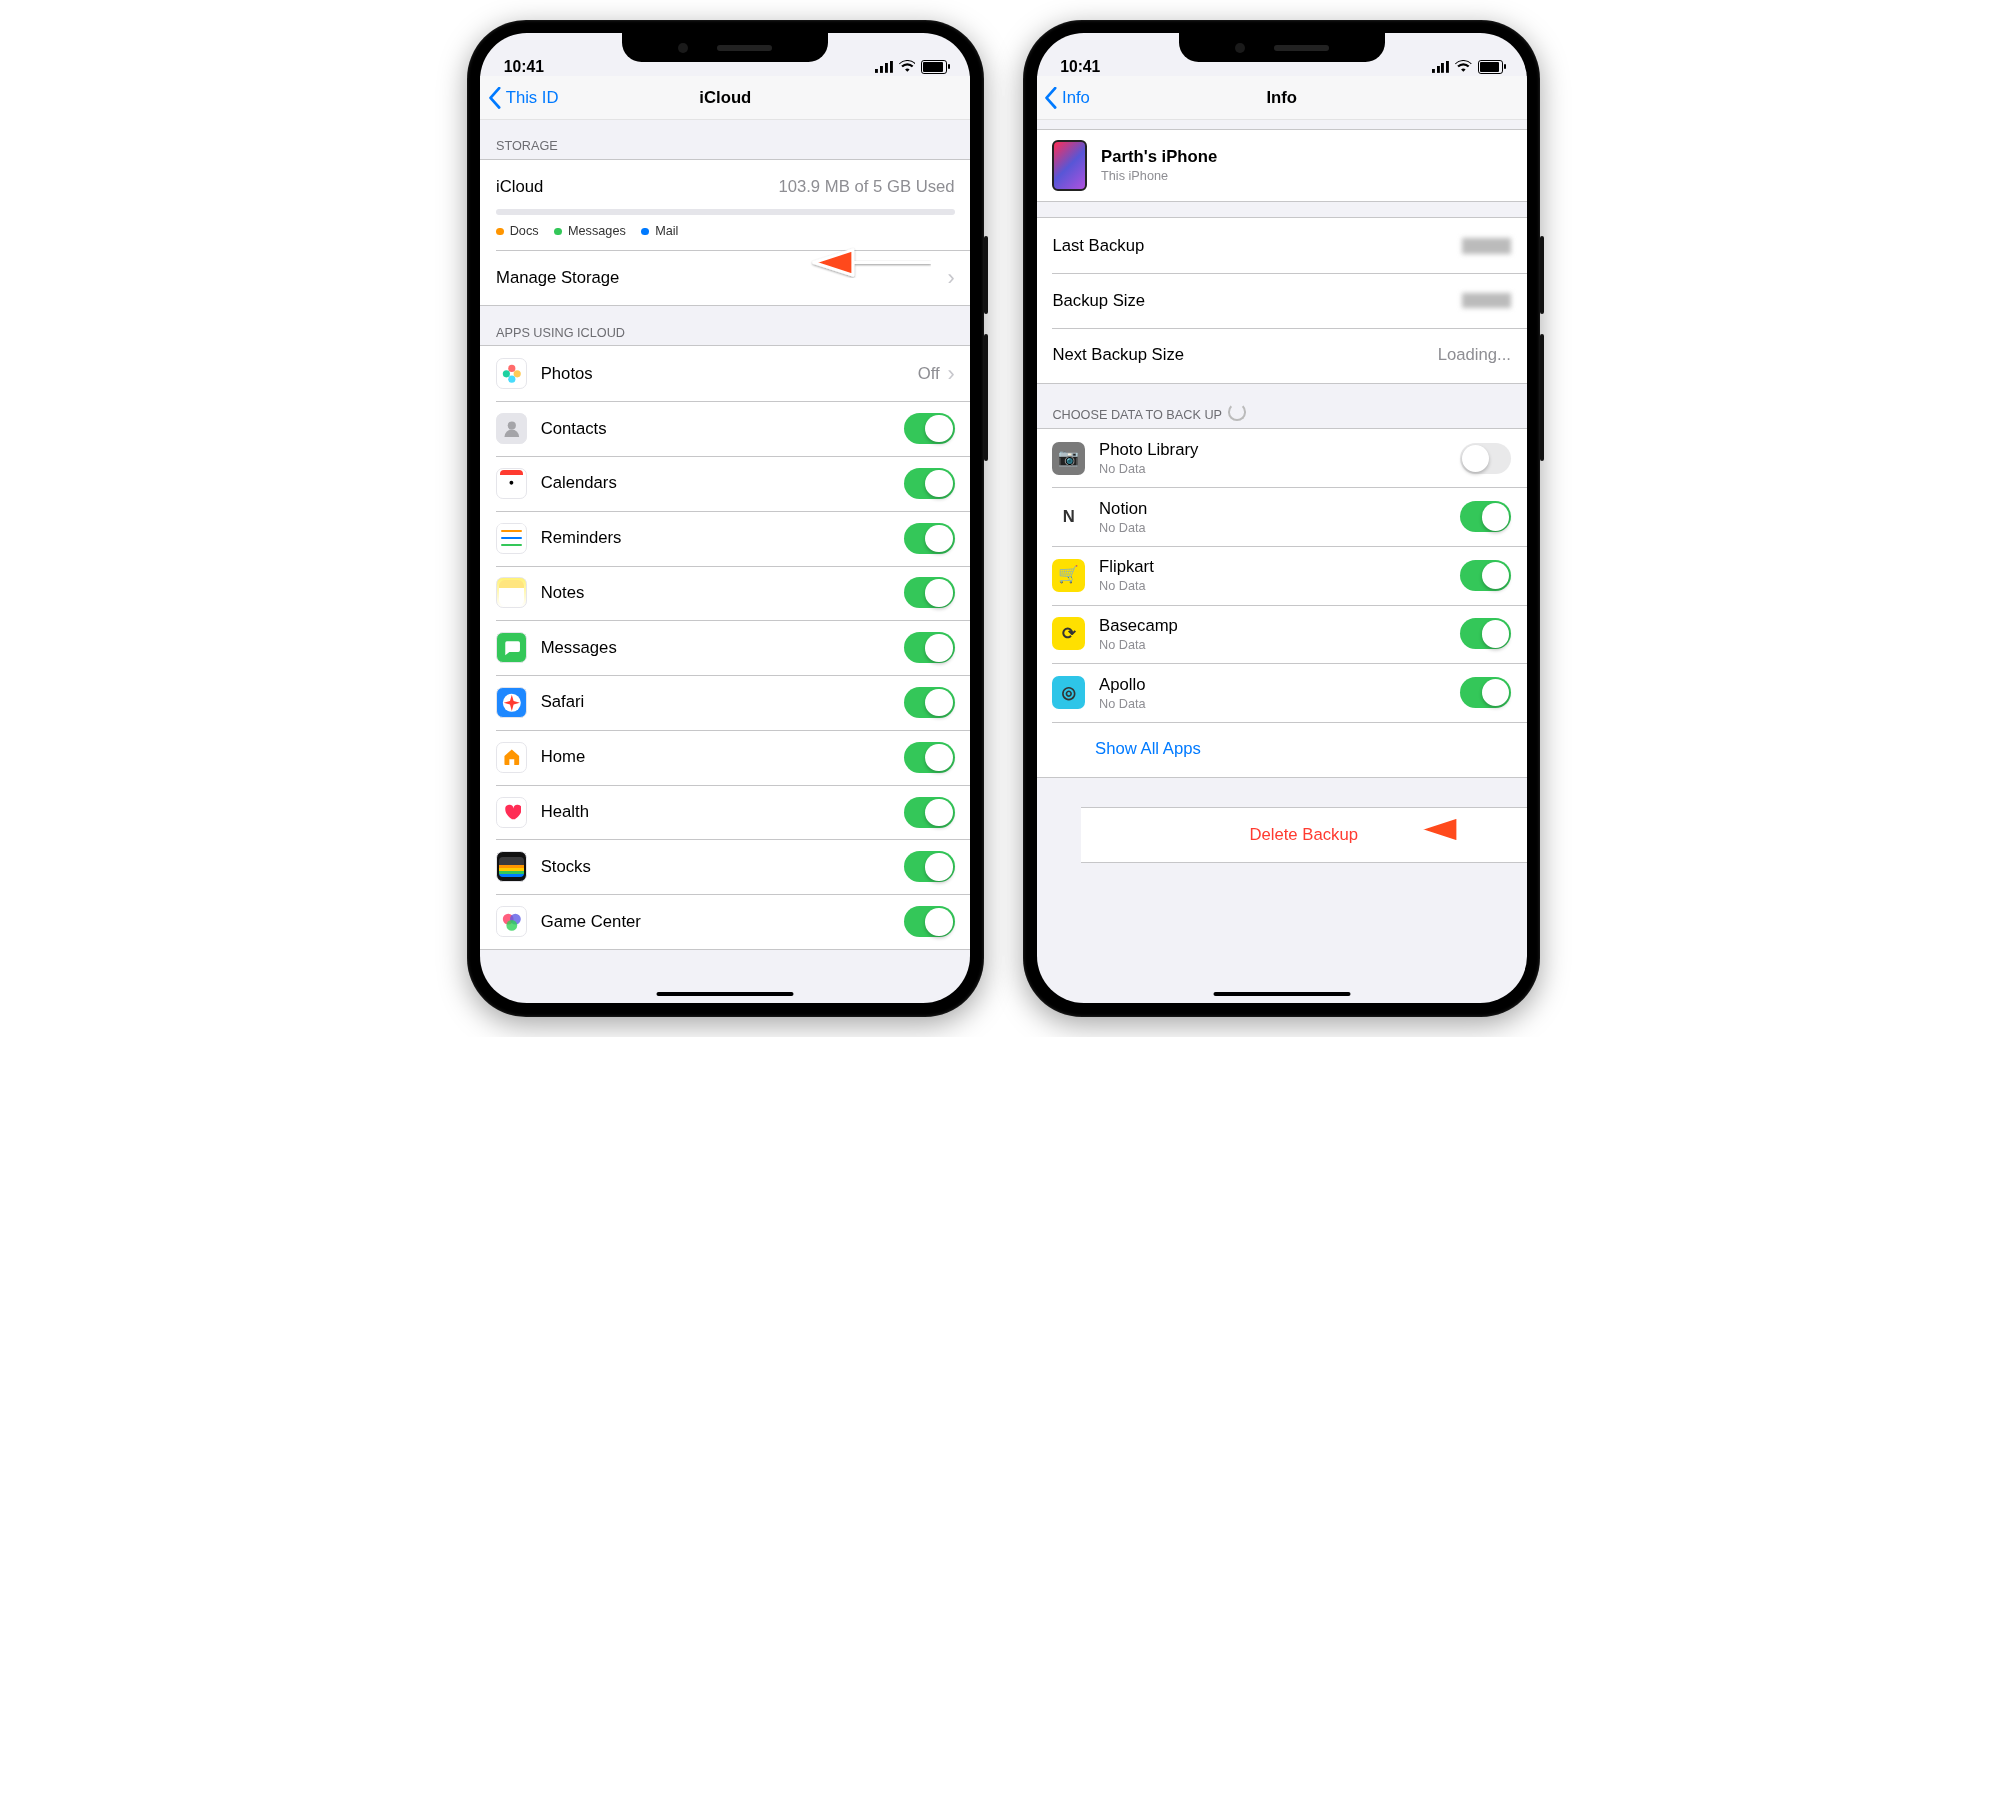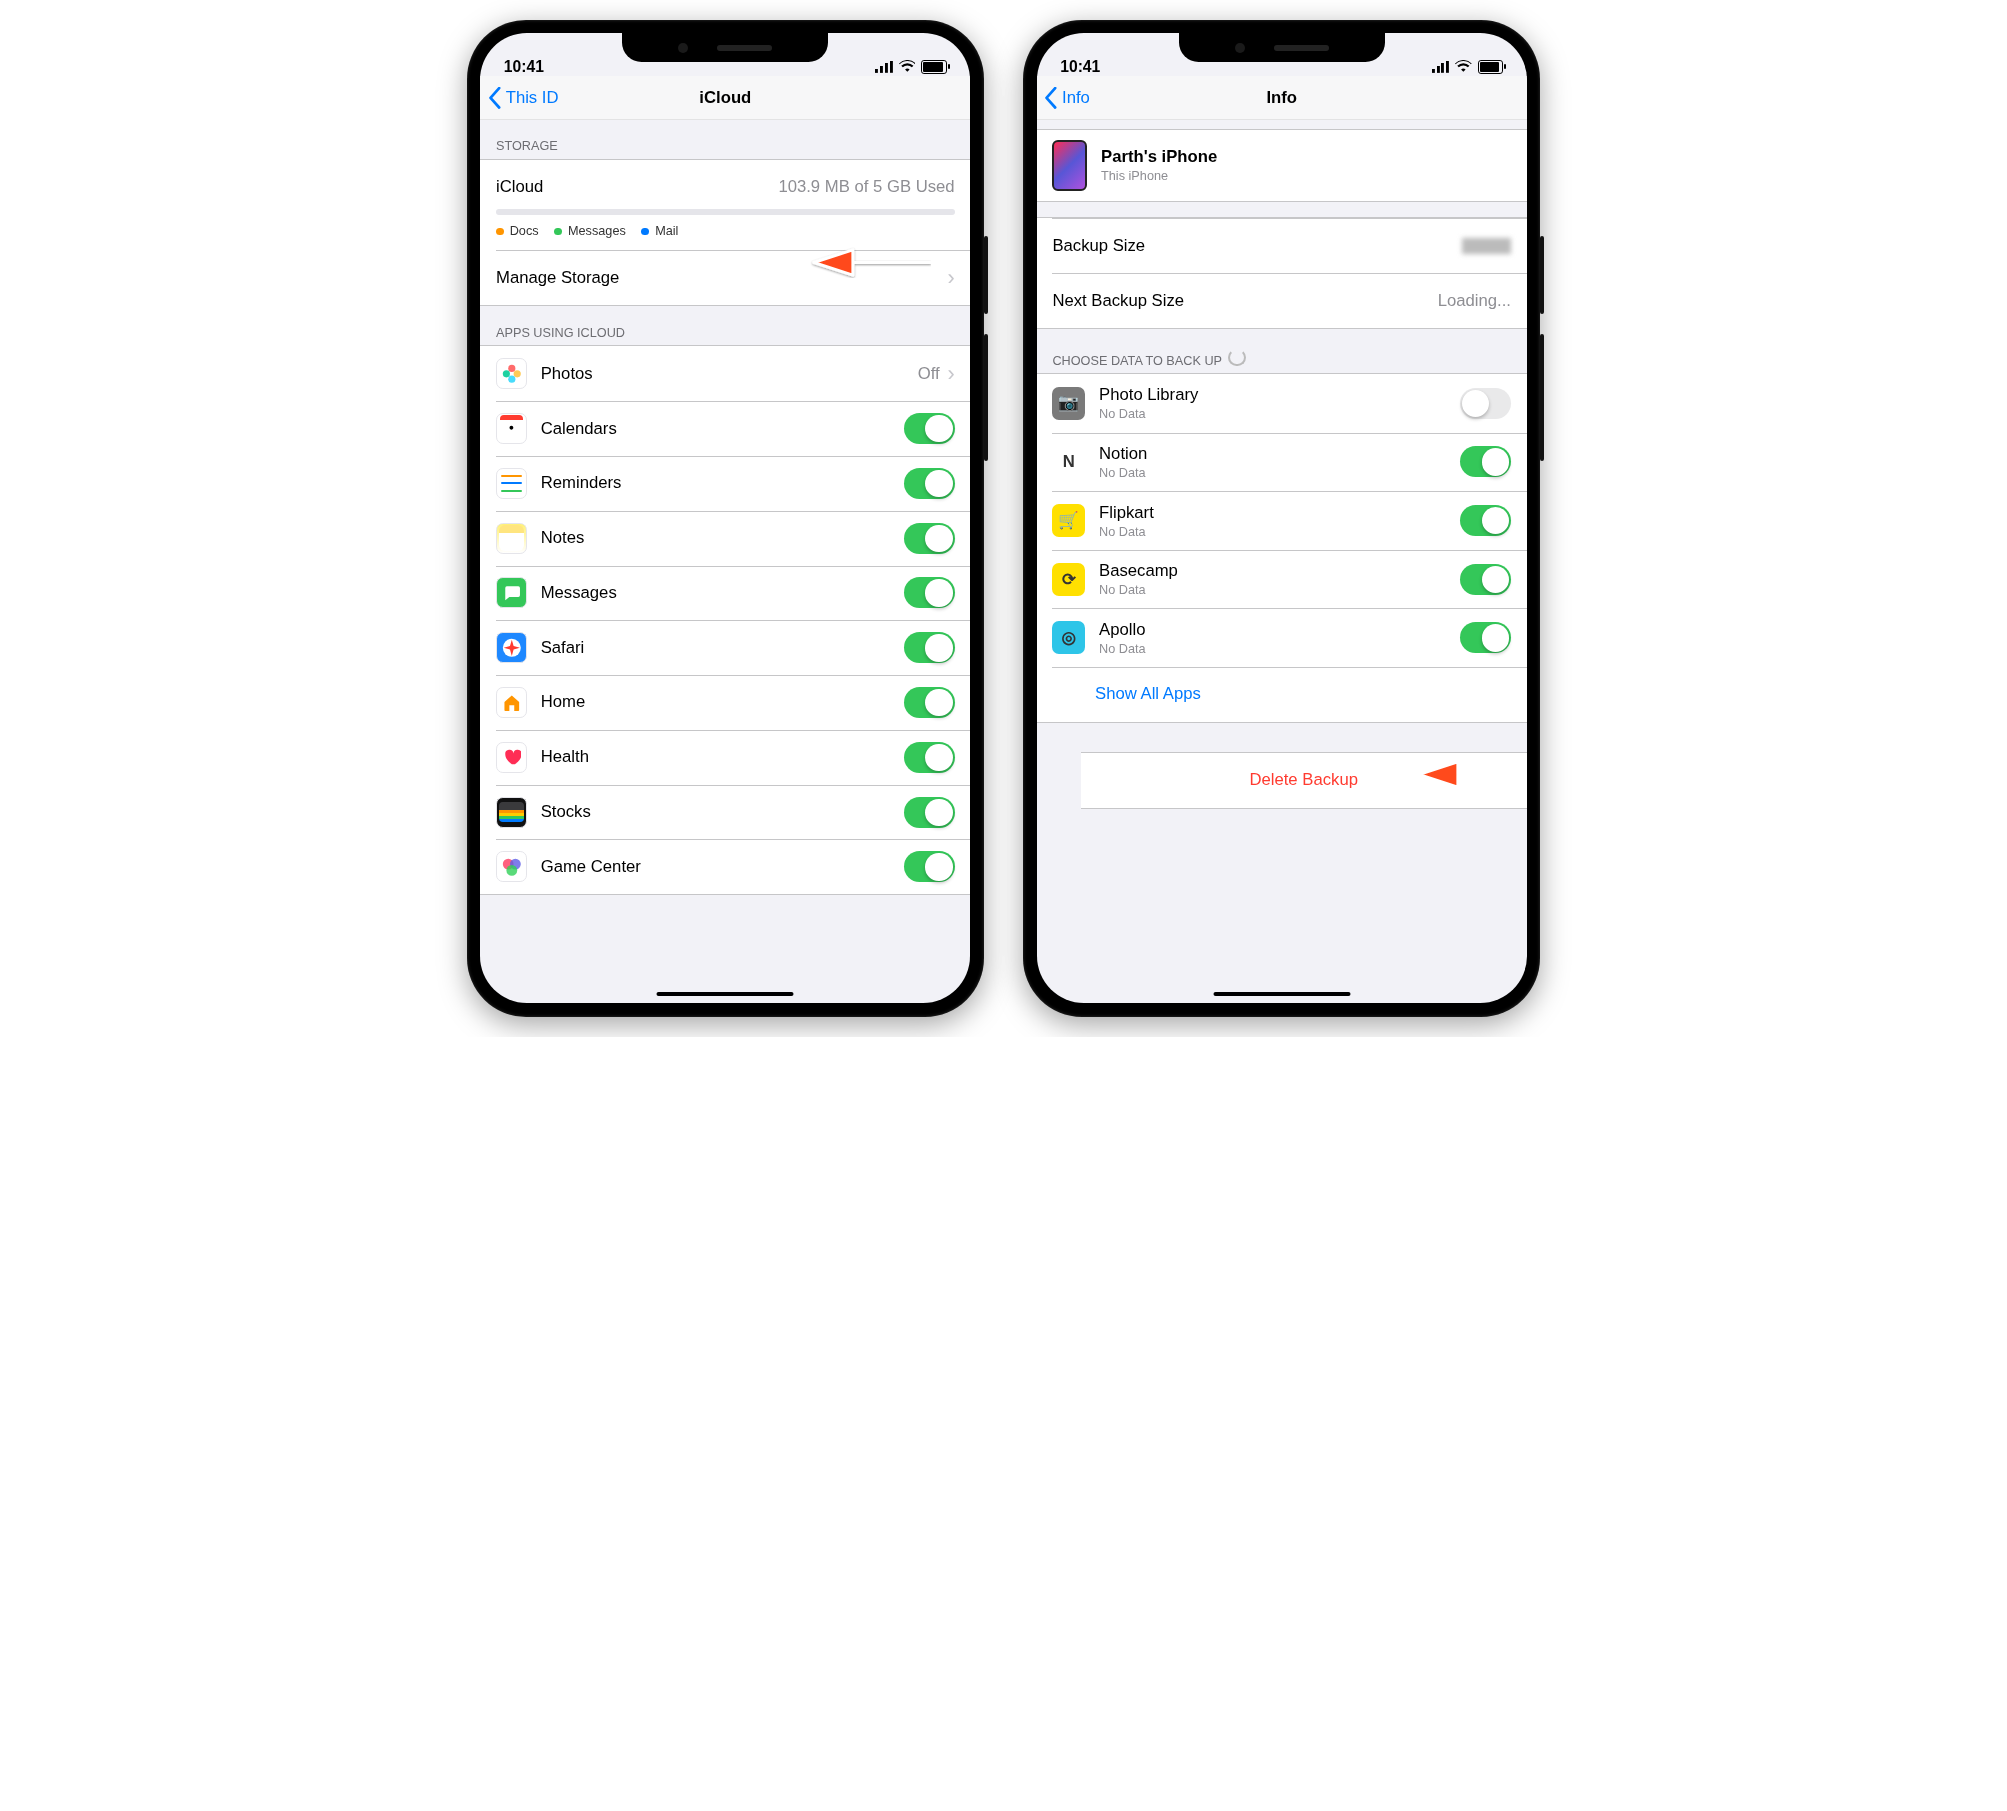--- a/index.html
+++ b/index.html
@@ -262,20 +262,30 @@
                 <circle cx="18" cy="12" r="4" fill="#feca57"></circle>
                 <circle cx="12" cy="18" r="4" fill="#48dbfb"></circle>
                 <circle cx="6" cy="12" r="4" fill="#1dd1a1"></circle>
               </svg>
             </div>
             <span class="row-title">Photos</span>
             <span class="row-value">Off</span>
             <span class="chevron">›</span>
           </div>
           <div class="row inset-sep" style="padding-left: 15.7px; position: relative;">
+            <div class="app-icon" style="background:#e5e5ea;border:0.5px solid #e5e5ea;">
+              <svg width="19.6" height="19.6" viewBox="0 0 24 24">
+                <circle cx="12" cy="8" r="5" fill="#a4a4a8"></circle>
+                <path d="M3 22a9 9 0 0118 0z" fill="#a4a4a8"></path>
+              </svg>
+            </div>
+            <span class="row-title">Contacts</span>
+            <div class="toggle on"></div>
+          </div>
+          <div class="row inset-sep" style="padding-left: 15.7px; position: relative;">
             <div class="app-icon" style="background:#fff;border:0.5px solid #e5e5ea;">
               <div style="width:23.5px;height:21.6px;background:#fff;border-radius:3.9px;border-top:5.9px solid #ff3b30;font-size:8.8px;text-align:center;line-height:15.7px;">●</div>
             </div>
             <span class="row-title">Calendars</span>
             <div class="toggle on"></div>
           </div>
           <div class="row inset-sep" style="padding-left: 15.7px; position: relative;">
             <div class="app-icon" style="background:#fff;border:0.5px solid #e5e5ea;">
               <div style="width:21.6px;height:21.6px;background:#fff;border-radius:3.9px;display:flex;flex-direction:column;justify-content:space-around;padding:2.9px;">
                 <span style="height:2px;background:#ff9500;border-radius:1px;"></span>
@@ -390,20 +400,24 @@
           <div class="device-thumb"></div>
           <div class="row-title">
             <b>Parth's iPhone</b>
             <span class="sub">This iPhone</span>
           </div>
         </div>
       </div>
 
       <div style="height:15.7px"></div>
       <div class="group" id="info-rows">
+          <div class="row">
+            <span class="row-title">Last Backup</span>
+            <span class="blur"></span>
+          </div>
           <div class="row inset-sep" style="position: relative;">
             <span class="row-title">Backup Size</span>
             <span class="blur"></span>
           </div>
           <div class="row inset-sep" style="position: relative;">
             <span class="row-title">Next Backup Size</span>
             <span class="row-value">Loading...</span>
           </div>
         </div>
 

